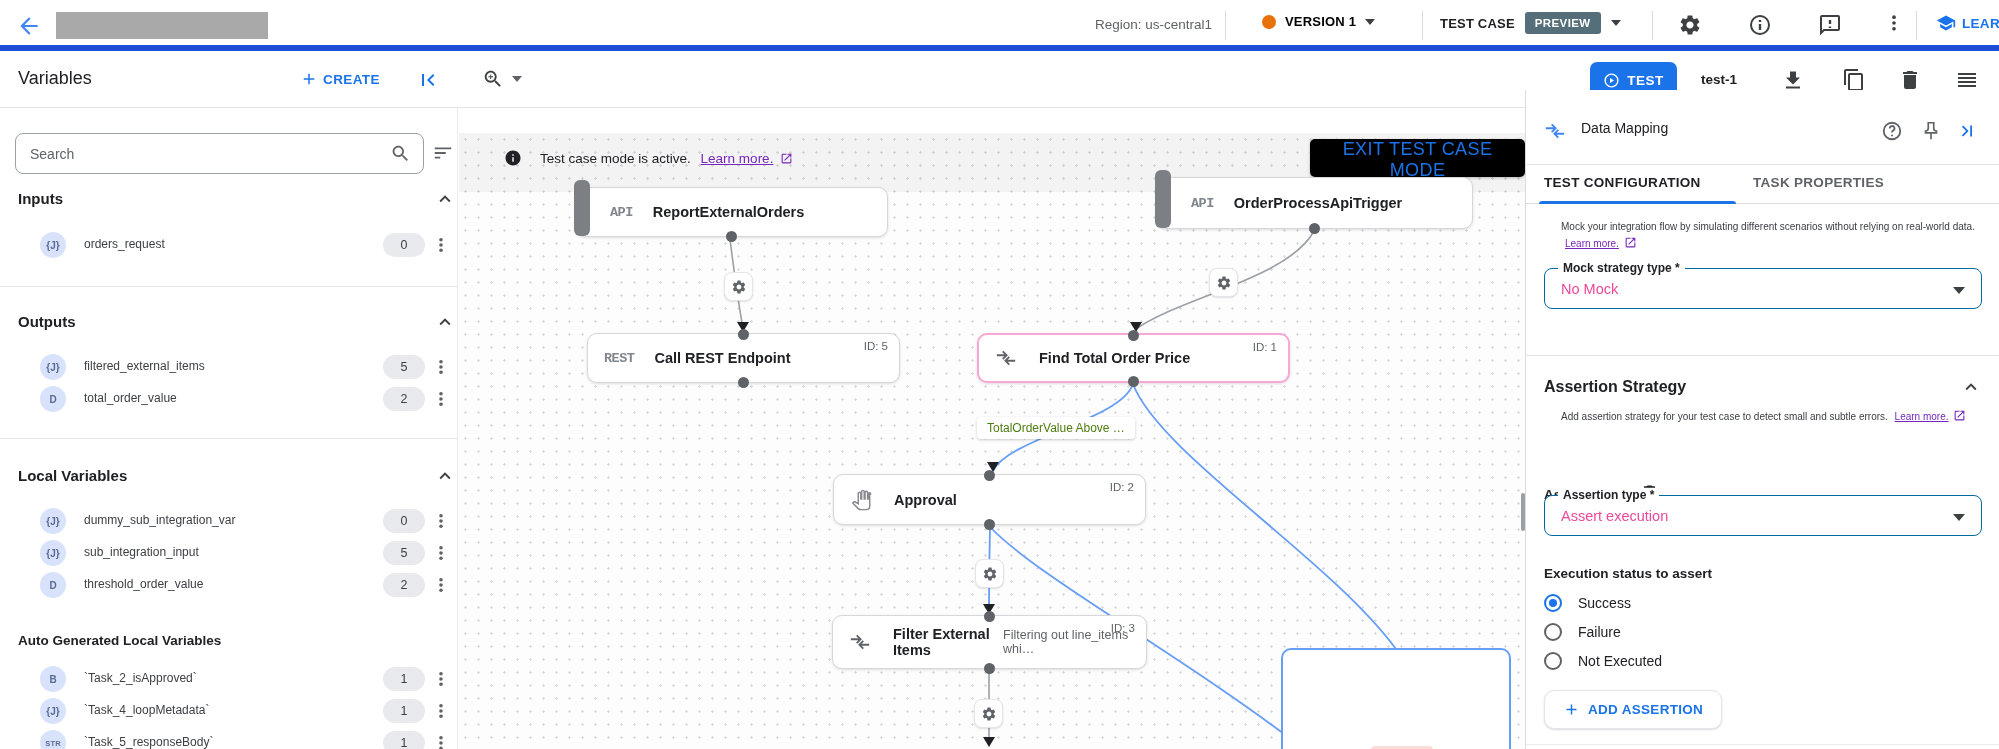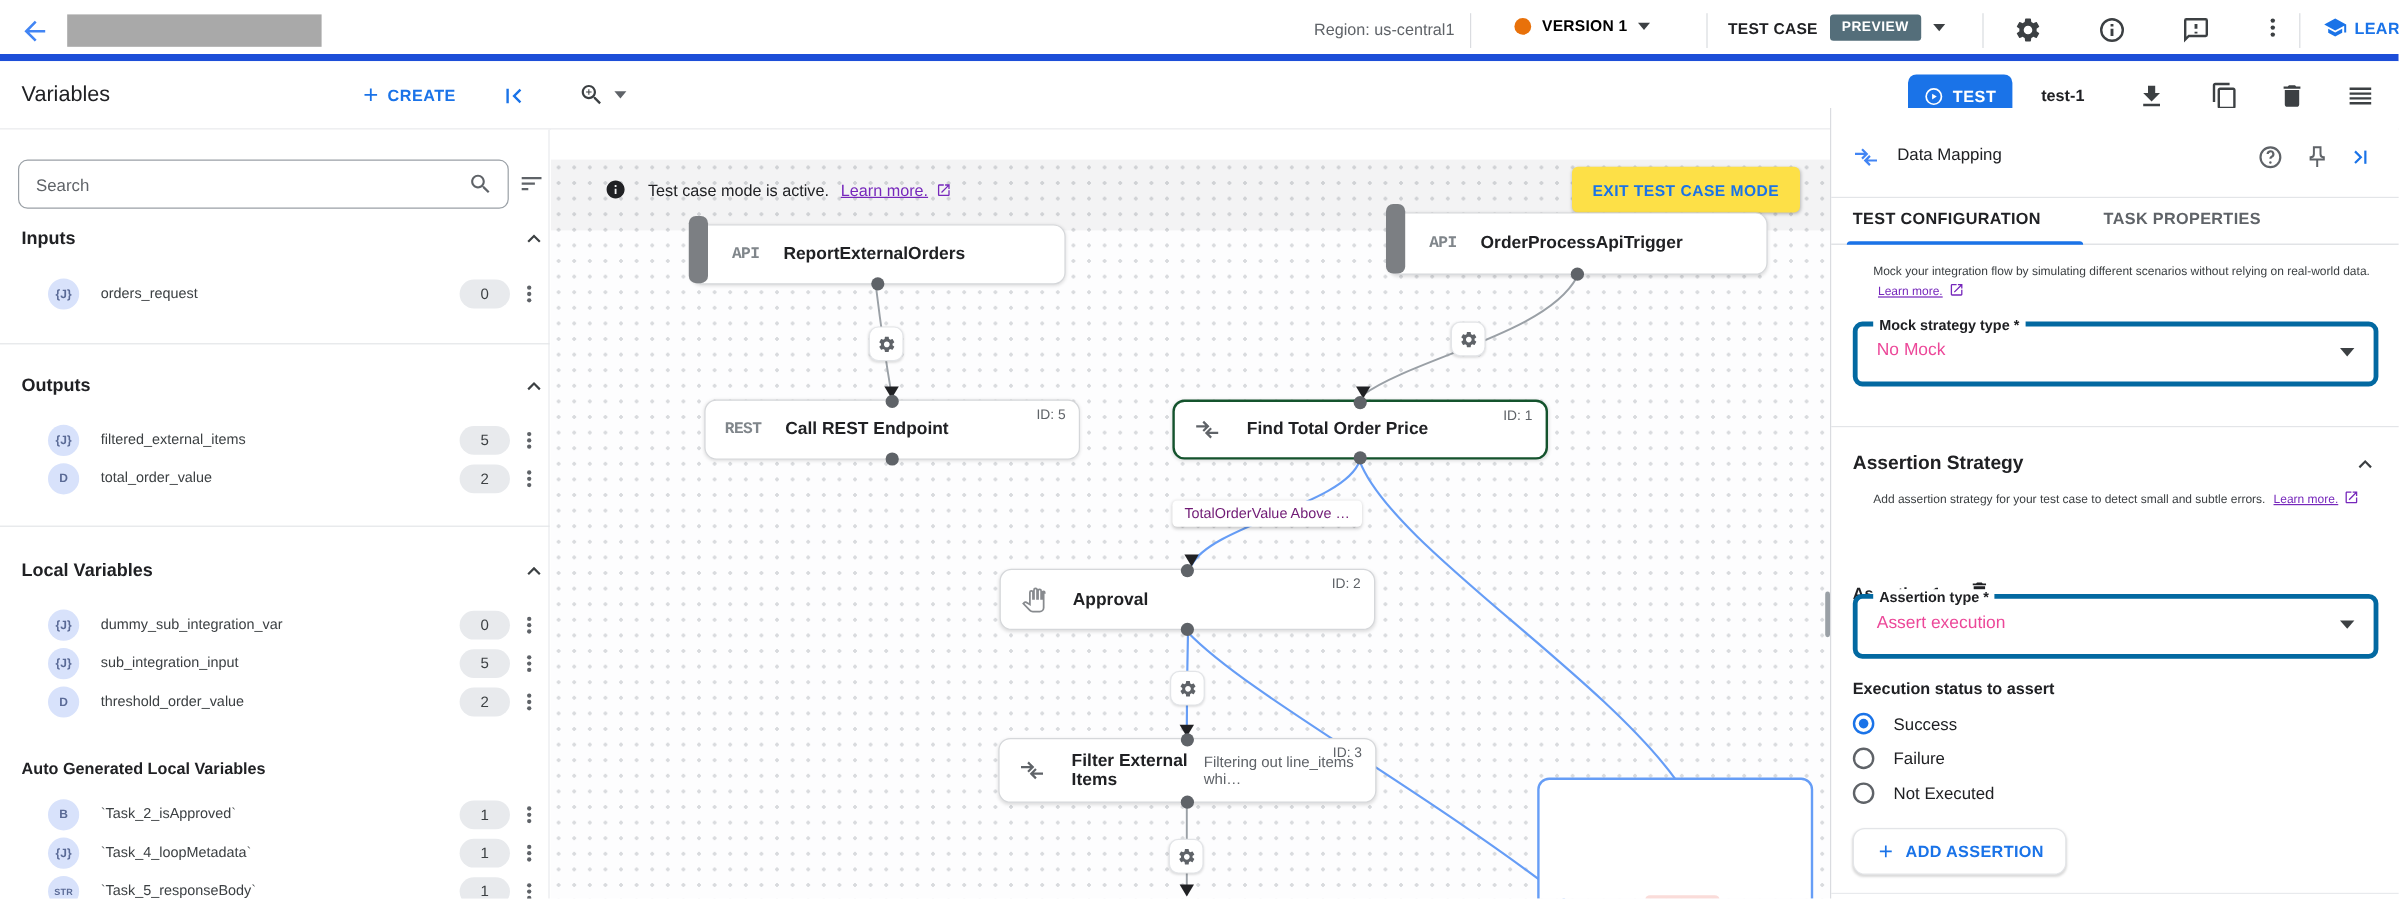--- a/index.html
+++ b/index.html
@@ -59,57 +59,57 @@
   .canvas { position:absolute; left:459px; top:108px; width:1066px; height:641px; background:#fff; overflow:hidden; }
   .canvas-dots { position:absolute; left:0; top:25px; width:1066px; height:616px;
     background-color:#fdfdfe;
     background-image:radial-gradient(circle, #d9dbde 1.3px, transparent 1.4px);
     background-size:13px 13px; }
   .banner-strip { position:absolute; left:0; top:25px; width:1066px; height:59px; background:rgba(60,64,67,0.05); }
   .banner-info-icon { position:absolute; left:45px; top:41px; width:18px; height:18px; color:#202124; }
   .banner-text { position:absolute; left:81px; top:43px; font-size:13.5px; color:#202124; }
   .link-purple { color:#7627bb; text-decoration:underline; cursor:pointer; }
   .ext-icon { display:inline-block; vertical-align:-2px; width:13px; height:13px; color:#7627bb; }
-  .exit-btn { position:absolute; left:851px; top:31px; height:38px; padding:0 17px; background:#fde047; border:none; border-radius:5px; box-shadow:0 1px 3px rgba(0,0,0,.25); color:#1a73e8; font-size:13px; font-weight:bold; letter-spacing:.4px; cursor:pointer; }
+  .exit-btn { position:absolute; left:851px; top:31px; height:38px; padding:0 17px; background:#000000; border:none; border-radius:5px; box-shadow:0 1px 3px rgba(0,0,0,.25); color:#1a73e8; font-size:18px; font-weight:normal; letter-spacing:.4px; cursor:pointer; }
 
   .edges-svg { position:absolute; left:0; top:0; width:1066px; height:641px; pointer-events:none; }
 
   .node { position:absolute; background:#fff; border:1px solid #d5d7da; border-radius:10px; box-shadow:0 1px 3px rgba(0,0,0,.13); display:flex; align-items:center; padding:0 16px; cursor:pointer; }
-  .node.selected { border:2px solid #14532d; }
+  .node.selected { border:2px solid #f9a8d4; }
   .node-tab { position:absolute; left:-2px; top:-8px; width:16px; height:calc(100% + 8px); background:#7c7f83; border-radius:6px; }
   .node-tag { font-family:"Liberation Mono","DejaVu Sans Mono",monospace; font-size:13.5px; font-weight:bold; color:#80868b; margin-right:20px; letter-spacing:-0.5px; }
   .node.has-tab .node-tag { margin-left:18px; }
   .node-title { font-size:14.5px; font-weight:bold; color:#202124; }
   .node-sub { font-size:12.5px; color:#5f6368; margin-top:2px; }
   .node-id { position:absolute; top:6px; right:11px; font-size:11.5px; color:#5f6368; }
   .node-icon { width:22px; height:22px; color:#5f6368; margin-right:22px; flex:none; }
   .port { position:absolute; left:50%; width:11px; height:11px; margin-left:-5.5px; background:#5f6368; border-radius:50%; }
   .port.top { top:-5.5px; } .port.bottom { bottom:-5.5px; }
 
   .gear-chip { position:absolute; width:29px; height:29px; background:#fff; border:1px solid #e3e5e8; border-radius:8px; box-shadow:0 1px 2px rgba(0,0,0,.12); display:flex; align-items:center; justify-content:center; color:#5f6368; cursor:pointer; }
-  .edge-label { position:absolute; background:#fff; border-radius:4px; box-shadow:0 1px 3px rgba(0,0,0,.2); padding:4px 10px; font-size:12px; color:#701a75; white-space:nowrap; cursor:pointer; }
+  .edge-label { position:absolute; background:#fff; border-radius:4px; box-shadow:0 1px 3px rgba(0,0,0,.2); padding:4px 10px; font-size:12px; color:#4d7c0f; white-space:nowrap; cursor:pointer; }
 
   .sub-box { position:absolute; left:822px; top:540px; width:230px; height:120px; background:#fff; border:2px solid #669df6; border-radius:10px; }
   .sub-box-pink { position:absolute; left:88px; top:96px; width:62px; height:24px; background:#fadcd9; border-radius:4px; }
 
   .canvas-scrollthumb { position:absolute; left:1062px; top:385px; width:4px; height:38px; background:#9aa0a6; border-radius:2px; }
 
   
   .panel { position:absolute; left:1525px; top:90px; width:474px; height:659px; background:#fff; border-left:1px solid #dadce0; }
   .panel-header { position:absolute; left:0; top:0; width:474px; height:75px; }
   .panel-title-icon { position:absolute; left:18px; top:30px; width:22px; height:22px; color:#4285f4; }
   .panel-title { position:absolute; left:55px; top:30px; font-size:14px; color:#202124; }
   .panel-hicon { position:absolute; top:30px; width:22px; height:22px; color:#5f6368; cursor:pointer; }
   .panel-hicon.blue { color:#1a73e8; }
   .tabs { position:absolute; left:0; top:75px; width:474px; height:39px; border-bottom:1px solid #dadce0; }
   .tab { position:absolute; top:10px; font-size:13.5px; font-weight:bold; letter-spacing:.3px; cursor:pointer; }
   .tab.active { color:#202124; } .tab.inactive { color:#5f6368; }
   .tab-underline { position:absolute; left:13px; top:36px; width:197px; height:3px; background:#1a73e8; border-radius:3px 3px 0 0; }
   .panel-para { position:absolute; left:35px; width:440px; font-size:10px; line-height:17px; color:#3c4043; }
-  .outlined-field { position:absolute; left:18px; width:438px; height:54px; border:4px solid #0369a1; border-radius:8px; background:#fff; cursor:pointer; }
+  .outlined-field { position:absolute; left:18px; width:438px; height:41px; border:1px solid #0369a1; border-radius:8px; background:#fff; cursor:pointer; }
   .field-label { position:absolute; left:13px; top:-8px; background:#fff; padding:0 5px; font-size:12px; font-weight:bold; color:#202124; }
   .field-value { position:absolute; left:16px; top:12px; font-size:14.5px; color:#ec4899; }
   .field-caret { position:absolute; right:16px; top:18px; width:0; height:0; border-left:6px solid transparent; border-right:6px solid transparent; border-top:7px solid #3c4043; }
   .assert-title { position:absolute; left:18px; font-size:16px; font-weight:bold; color:#202124; }
   .assertion-row { position:absolute; left:18px; display:flex; align-items:center; gap:22px; }
   .assertion-name { font-size:13.5px; font-weight:bold; color:#202124; }
   .trash-sm { width:19px; height:19px; color:#202124; cursor:pointer; }
   .group-label { position:absolute; left:18px; font-size:13.5px; font-weight:bold; color:#202124; }
   .radio-row { position:absolute; left:18px; display:flex; align-items:center; gap:16px; cursor:pointer; }
   .radio { width:18px; height:18px; border:2px solid #5f6368; border-radius:50%; position:relative; flex:none; }

